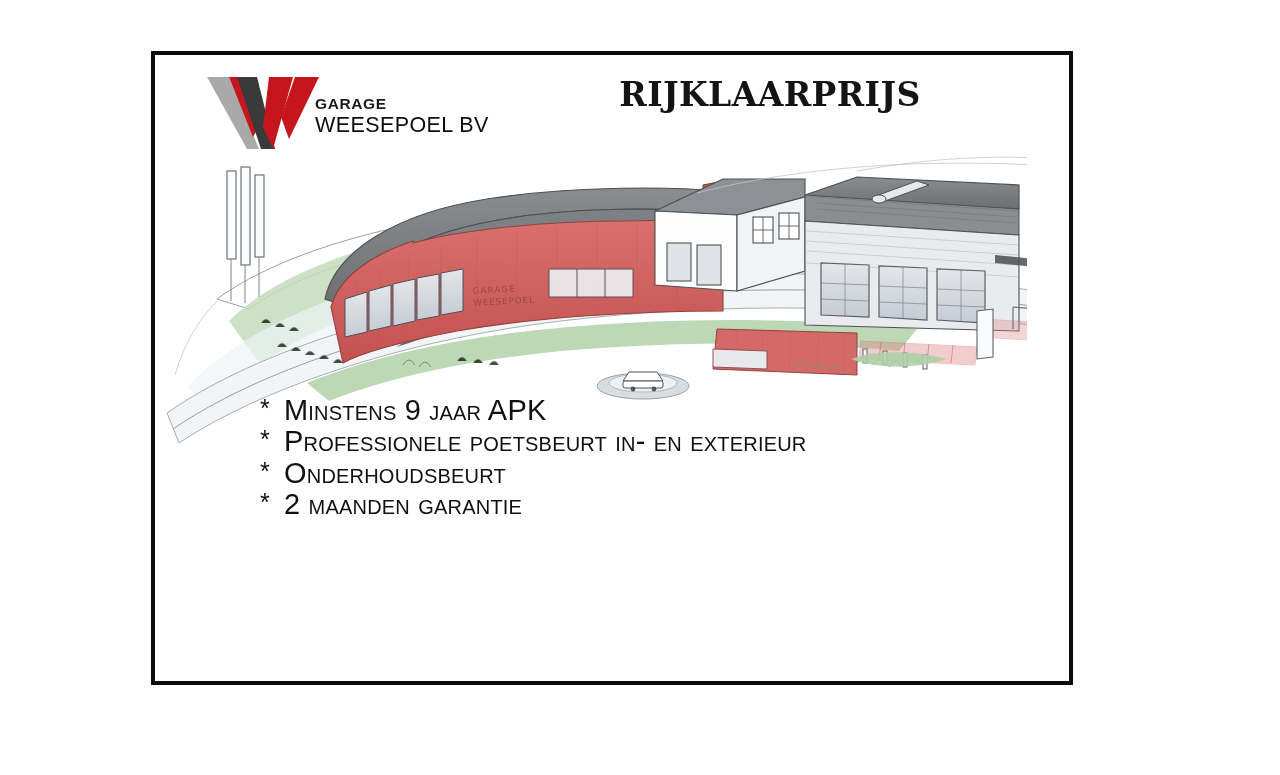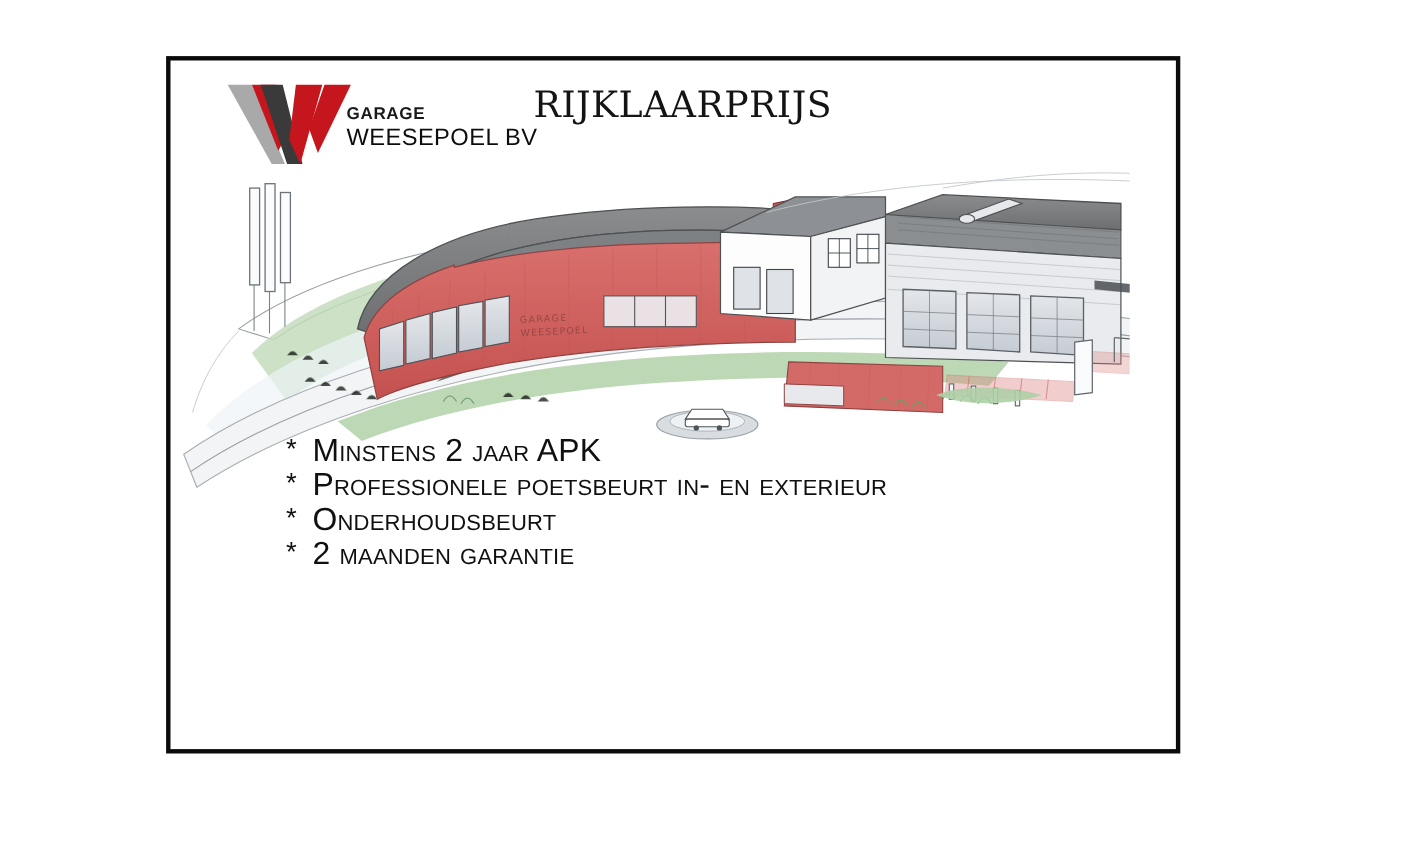--- a/index.html
+++ b/index.html
@@ -81,23 +81,24 @@
     margin-top: 3px;
     font-family: "Liberation Sans", sans-serif;
   }
 
   
   #headline-block {
     position: absolute;
     left: 330px;
     top: 21px;
     width: 570px;
+    text-align: center;
     color: #141414;
     font-family: "DejaVu Serif", "Liberation Serif", serif;
-    font-weight: normal;
+    font-weight: bold;
     font-size: 33px;
     line-height: 1.16;
     letter-spacing: 0.4px;
   }
   #headline-line-1, #headline-line-2 { display: block; white-space: nowrap; }
 
   
   #building-illustration {
     position: absolute;
     left: 2px;
@@ -395,21 +396,21 @@
             <path d="M540,42 C640,16 760,8 880,14"></path>
             <path d="M700,20 C780,6 840,4 900,8"></path>
             <path d="M60,150 C40,170 26,196 18,224"></path>
           </g>
         </g>
       </svg>
     </div>
 
     <div id="benefits-list">
       <div class="benefit-row">
-        <span class="benefit-star">*</span><span class="benefit-text">Minstens 2 jaar APK</span>
+        <span class="benefit-star">*</span><span class="benefit-text">Minstens 9 jaar APK</span>
       </div>
       <div class="benefit-row">
         <span class="benefit-star">*</span><span class="benefit-text">Professionele poetsbeurt in- en exterieur</span>
       </div>
       <div class="benefit-row">
         <span class="benefit-star">*</span><span class="benefit-text">Onderhoudsbeurt</span>
       </div>
       <div class="benefit-row">
         <span class="benefit-star">*</span><span class="benefit-text">2 maanden garantie</span>
       </div>

